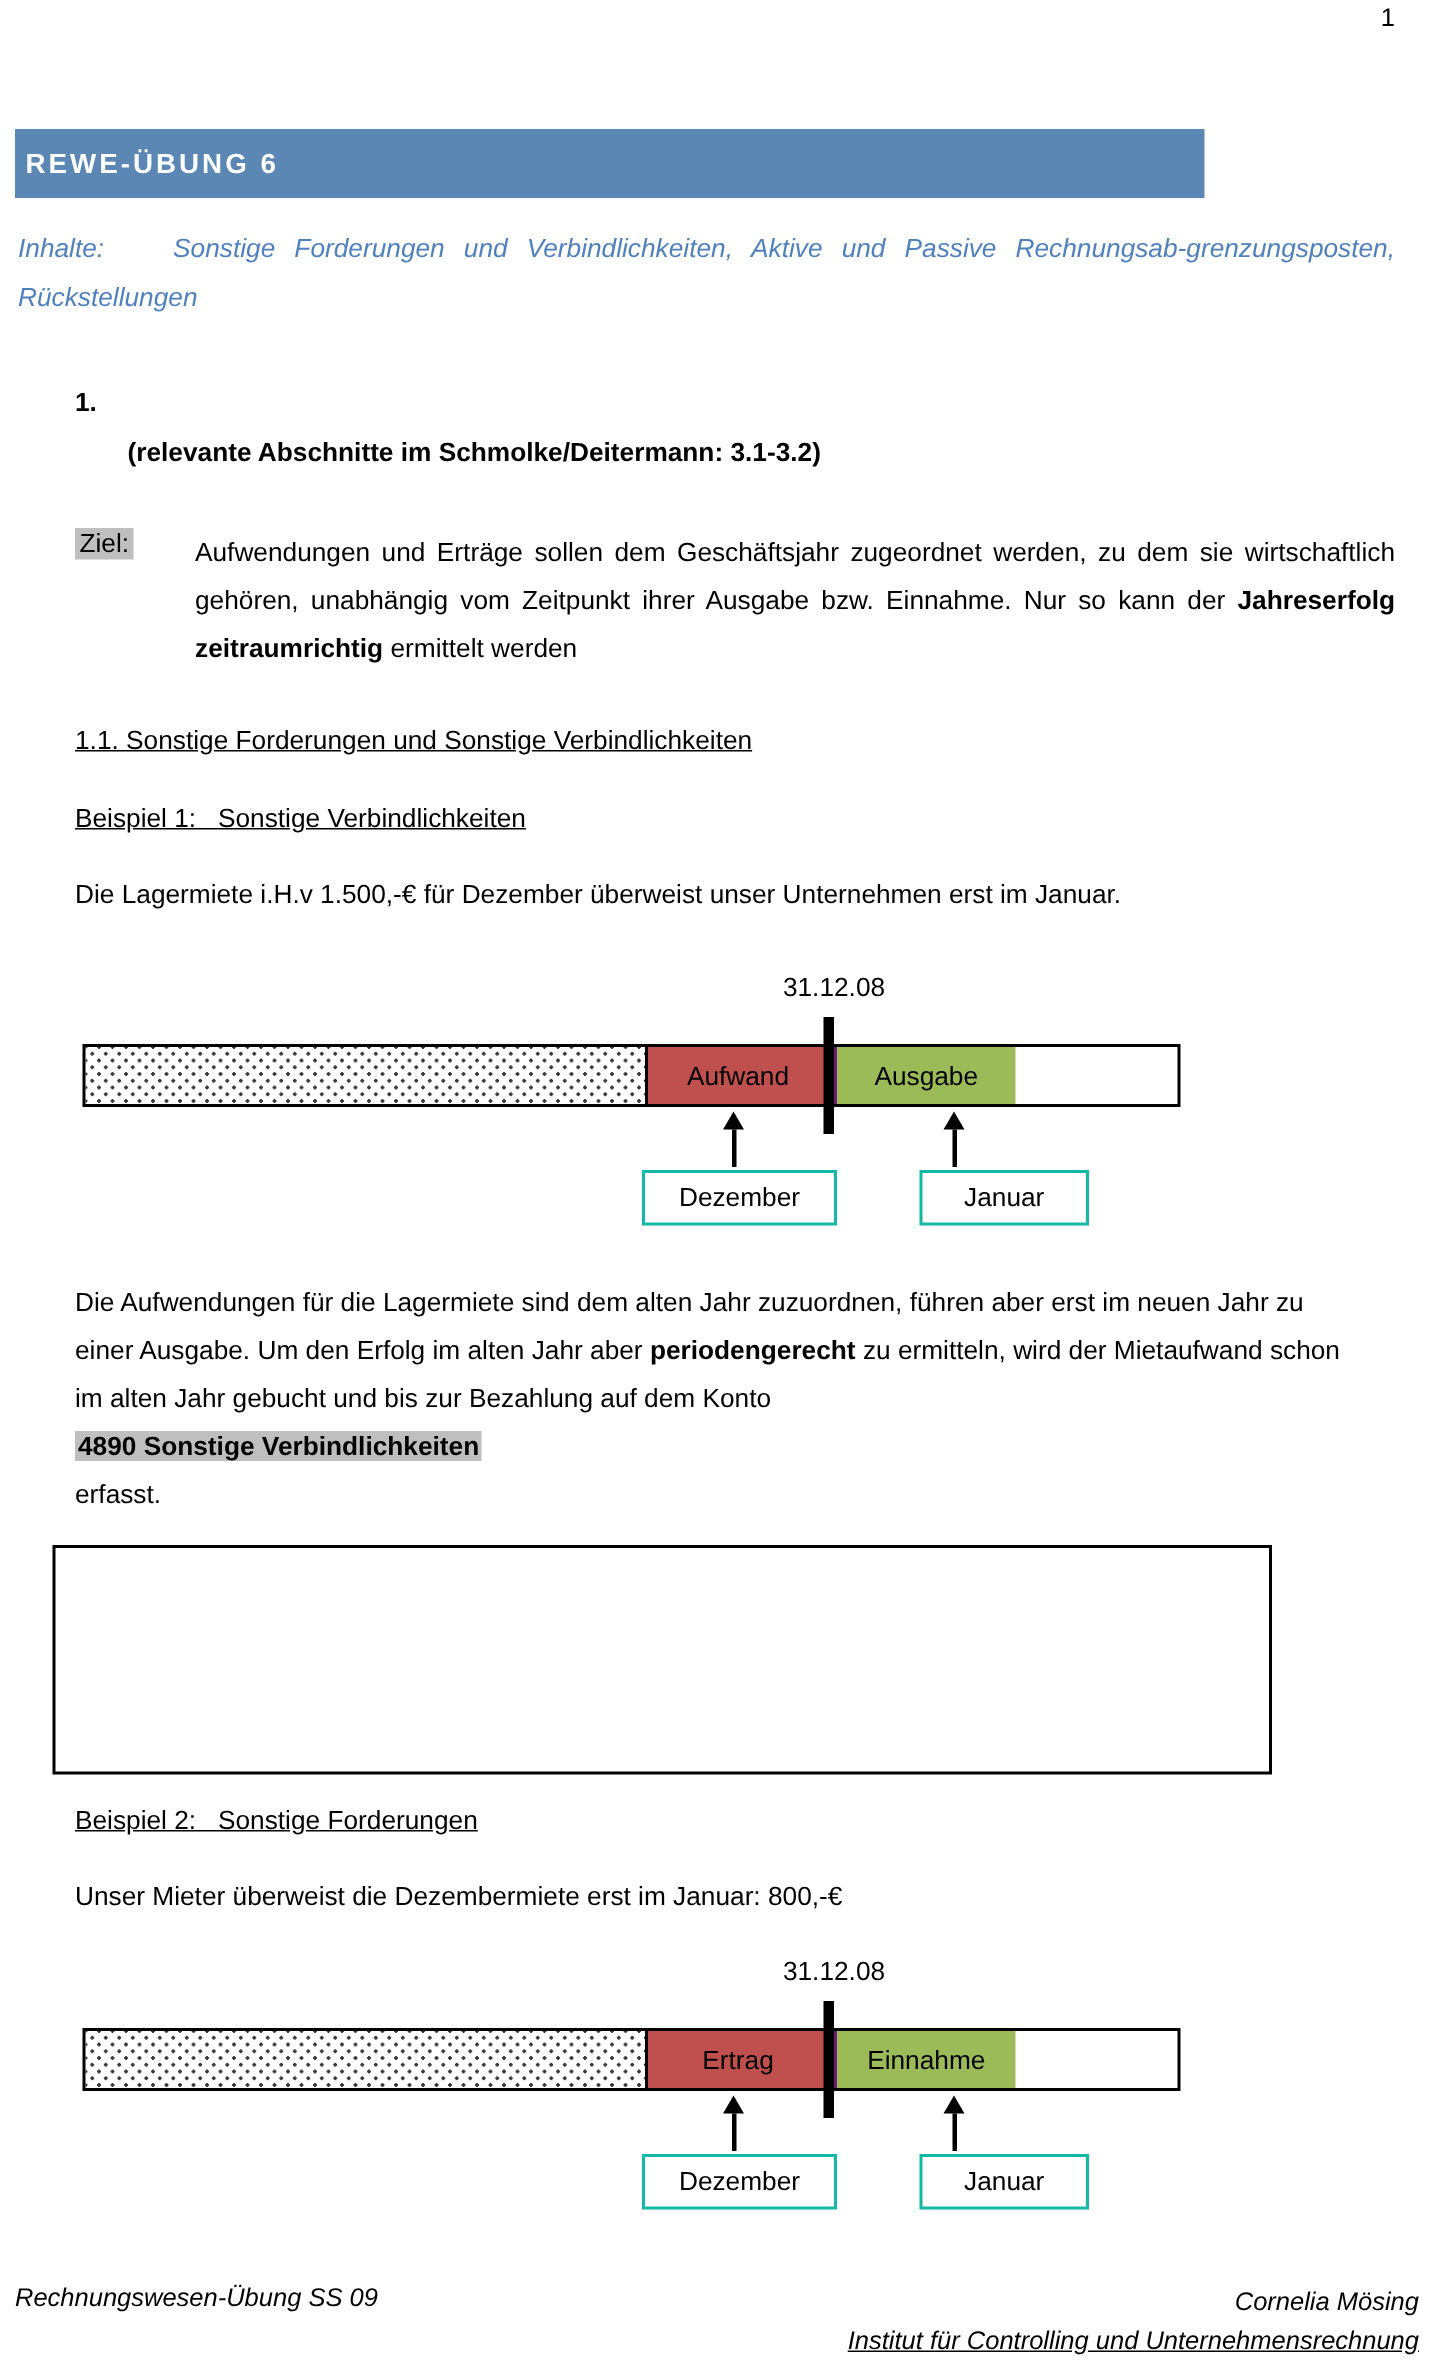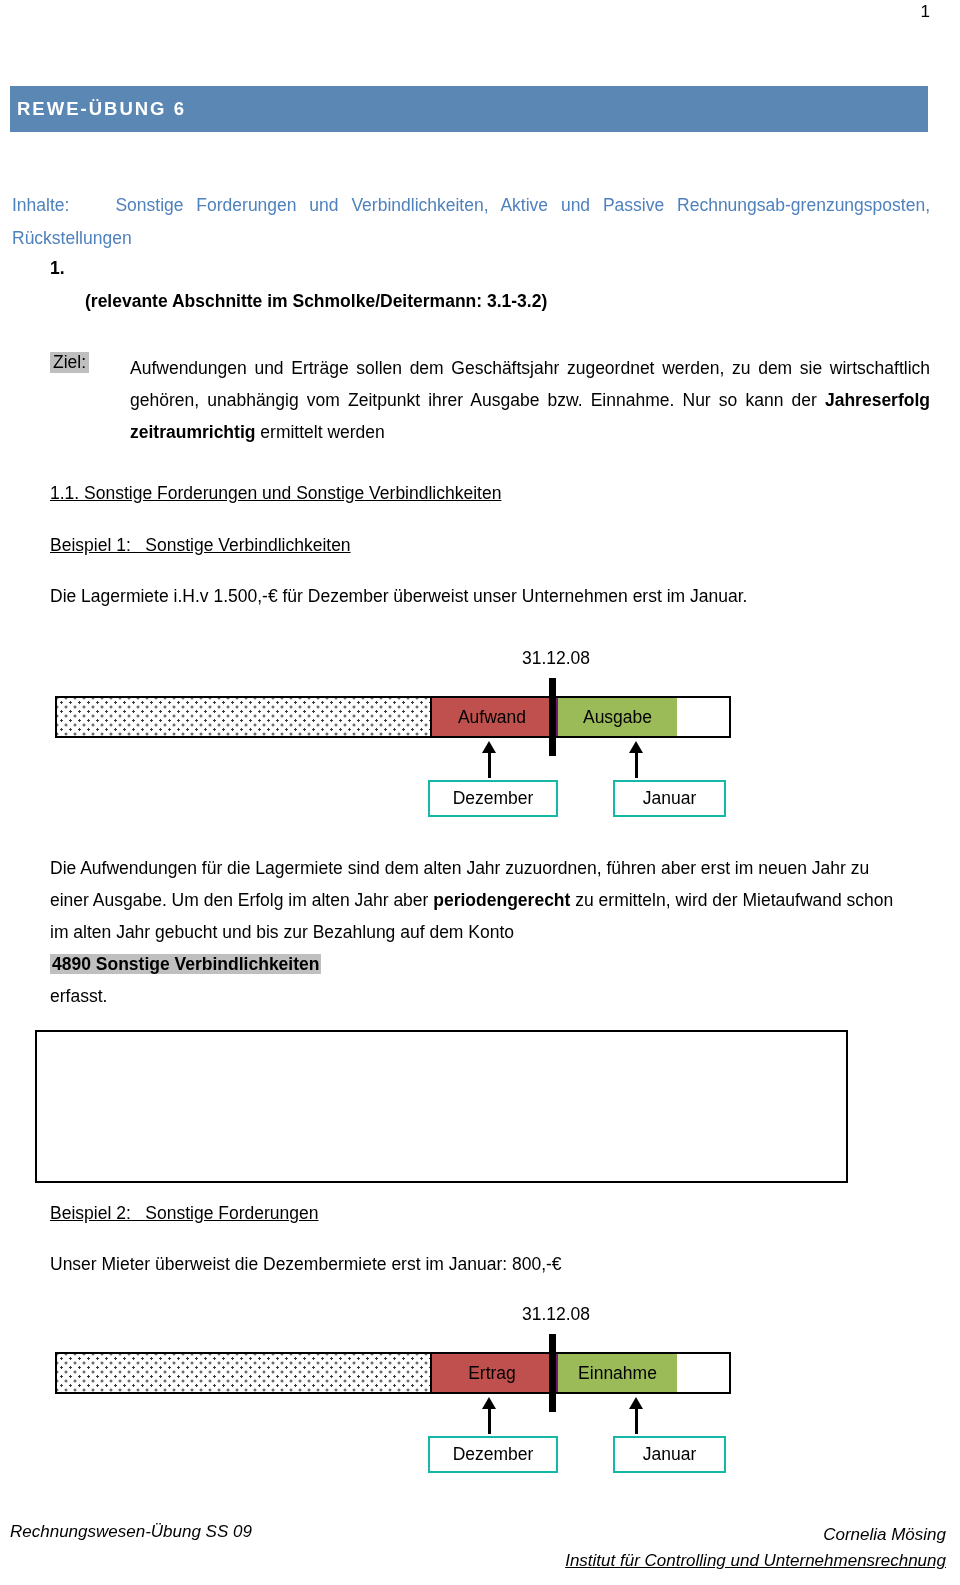--- a/index.html
+++ b/index.html
@@ -8,30 +8,30 @@
 
   .page {
     position:relative; width:960px; height:1585px; background:#fff;
     color:#000; font-size:17.5px; overflow:hidden;
   }
   .abs { position:absolute; }
 
   .page-number { top:2px; right:30px; font-size:17px; }
 
   .title-bar {
-    top:86px; left:10px; width:918px; height:46px;
+    top:86px; left:10px; width:793px; height:46px;
     background:var(--header-blue,#5b87b5);
     display:flex; align-items:center; padding-left:7px;
   }
   .title-bar .title-text { color:#fff; font-weight:bold; font-size:18.5px; letter-spacing:2px; }
 
   .inhalte {
     top:149px; left:12px; width:918px;
-    color:var(--accent-blue,#4f81bd); 
-    line-height:33px; text-align:justify;margin-top:40px;
+    color:var(--accent-blue,#4f81bd); font-style:italic;
+    line-height:33px; text-align:justify;
   }
   .inhalte .label { margin-right:46px; }
 
   .sec1-num   { top:258px; left:50px;  font-weight:bold; }
   .sec1-title { top:258px; left:85px;  font-weight:bold; text-decoration:underline; }
   .sec1-sub   { top:291px; left:85px;  font-weight:bold; }
 
   .ziel-label { top:352px; left:50px; background:var(--highlight-gray,#bfbfbf); padding:0 3px; }
   .ziel-text  { top:352px; left:130px; width:800px; line-height:32px; text-align:justify; }
 
@@ -39,21 +39,21 @@
   .b1-heading { top:535px; left:50px; text-decoration:underline; white-space:pre; }
   .b1-intro   { top:586px; left:50px; }
 
   .diagram { left:0; width:960px; height:172px; }
   .d1 { top:648px; }
   .d2 { top:1304px; }
 
   .diagram .date { position:absolute; top:0; left:556px; transform:translateX(-50%); }
 
   .diagram .bar {
-    position:absolute; top:48px; left:55px; width:676px; height:42px;
+    position:absolute; top:48px; left:55px; width:732px; height:42px;
     border:2px solid #000; display:flex; background:#fff;
   }
   .diagram .seg { height:100%; display:flex; align-items:center; justify-content:center; }
   .seg-dotted {
     width:373px;
     background-image: radial-gradient(circle,#3a3a3a 1.1px, transparent 1.35px),
                       radial-gradient(circle,#3a3a3a 1.1px, transparent 1.35px);
     background-size:9px 9px; background-position:0 0, 4.5px 4.5px;
   }
   .seg-red   { width:122px; background:var(--segment-red,#c0504d);   border-left:2px solid #000; }

